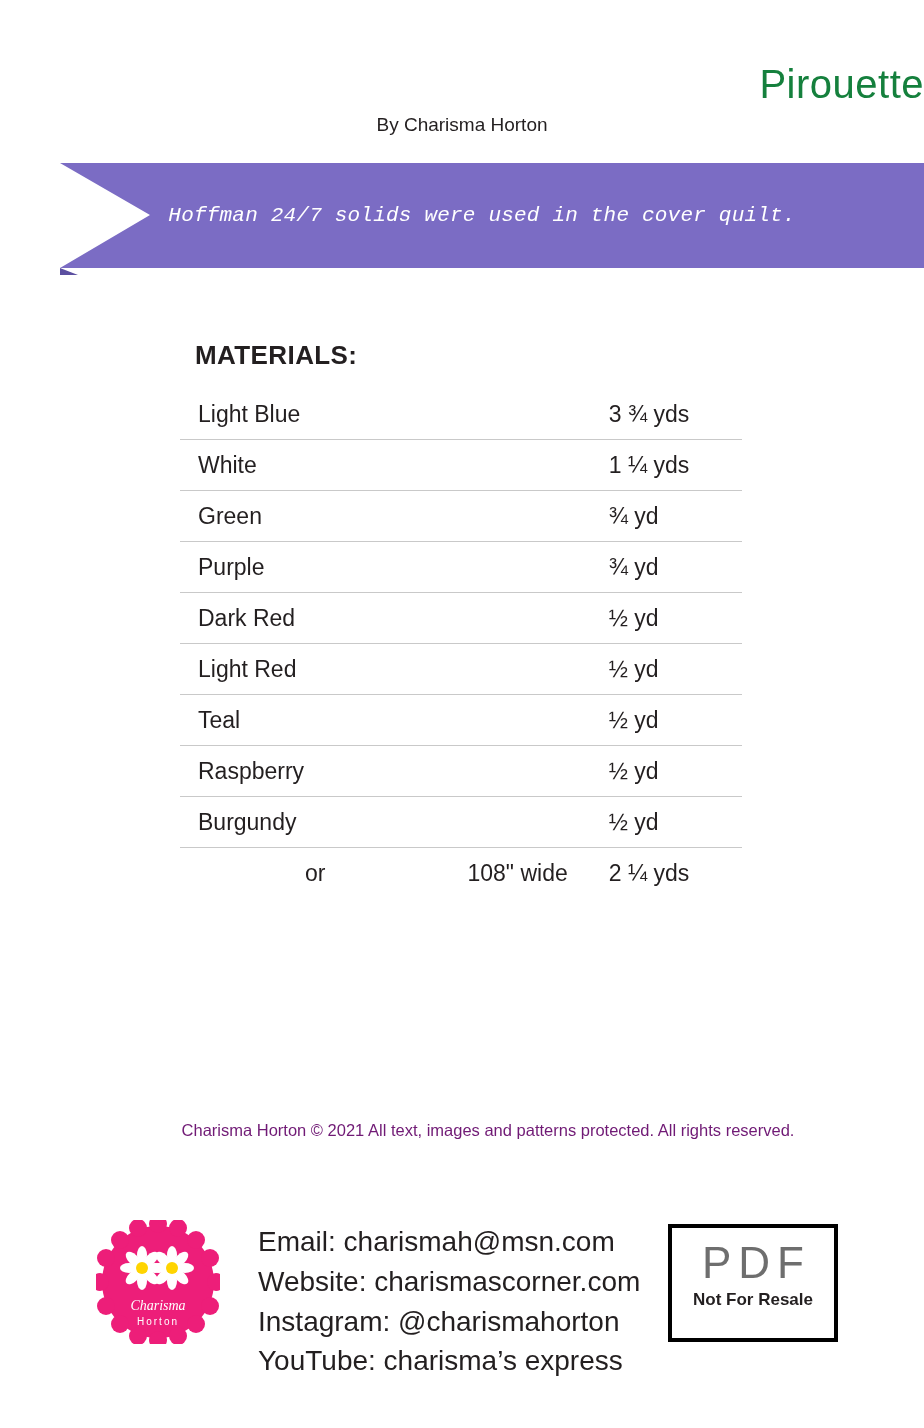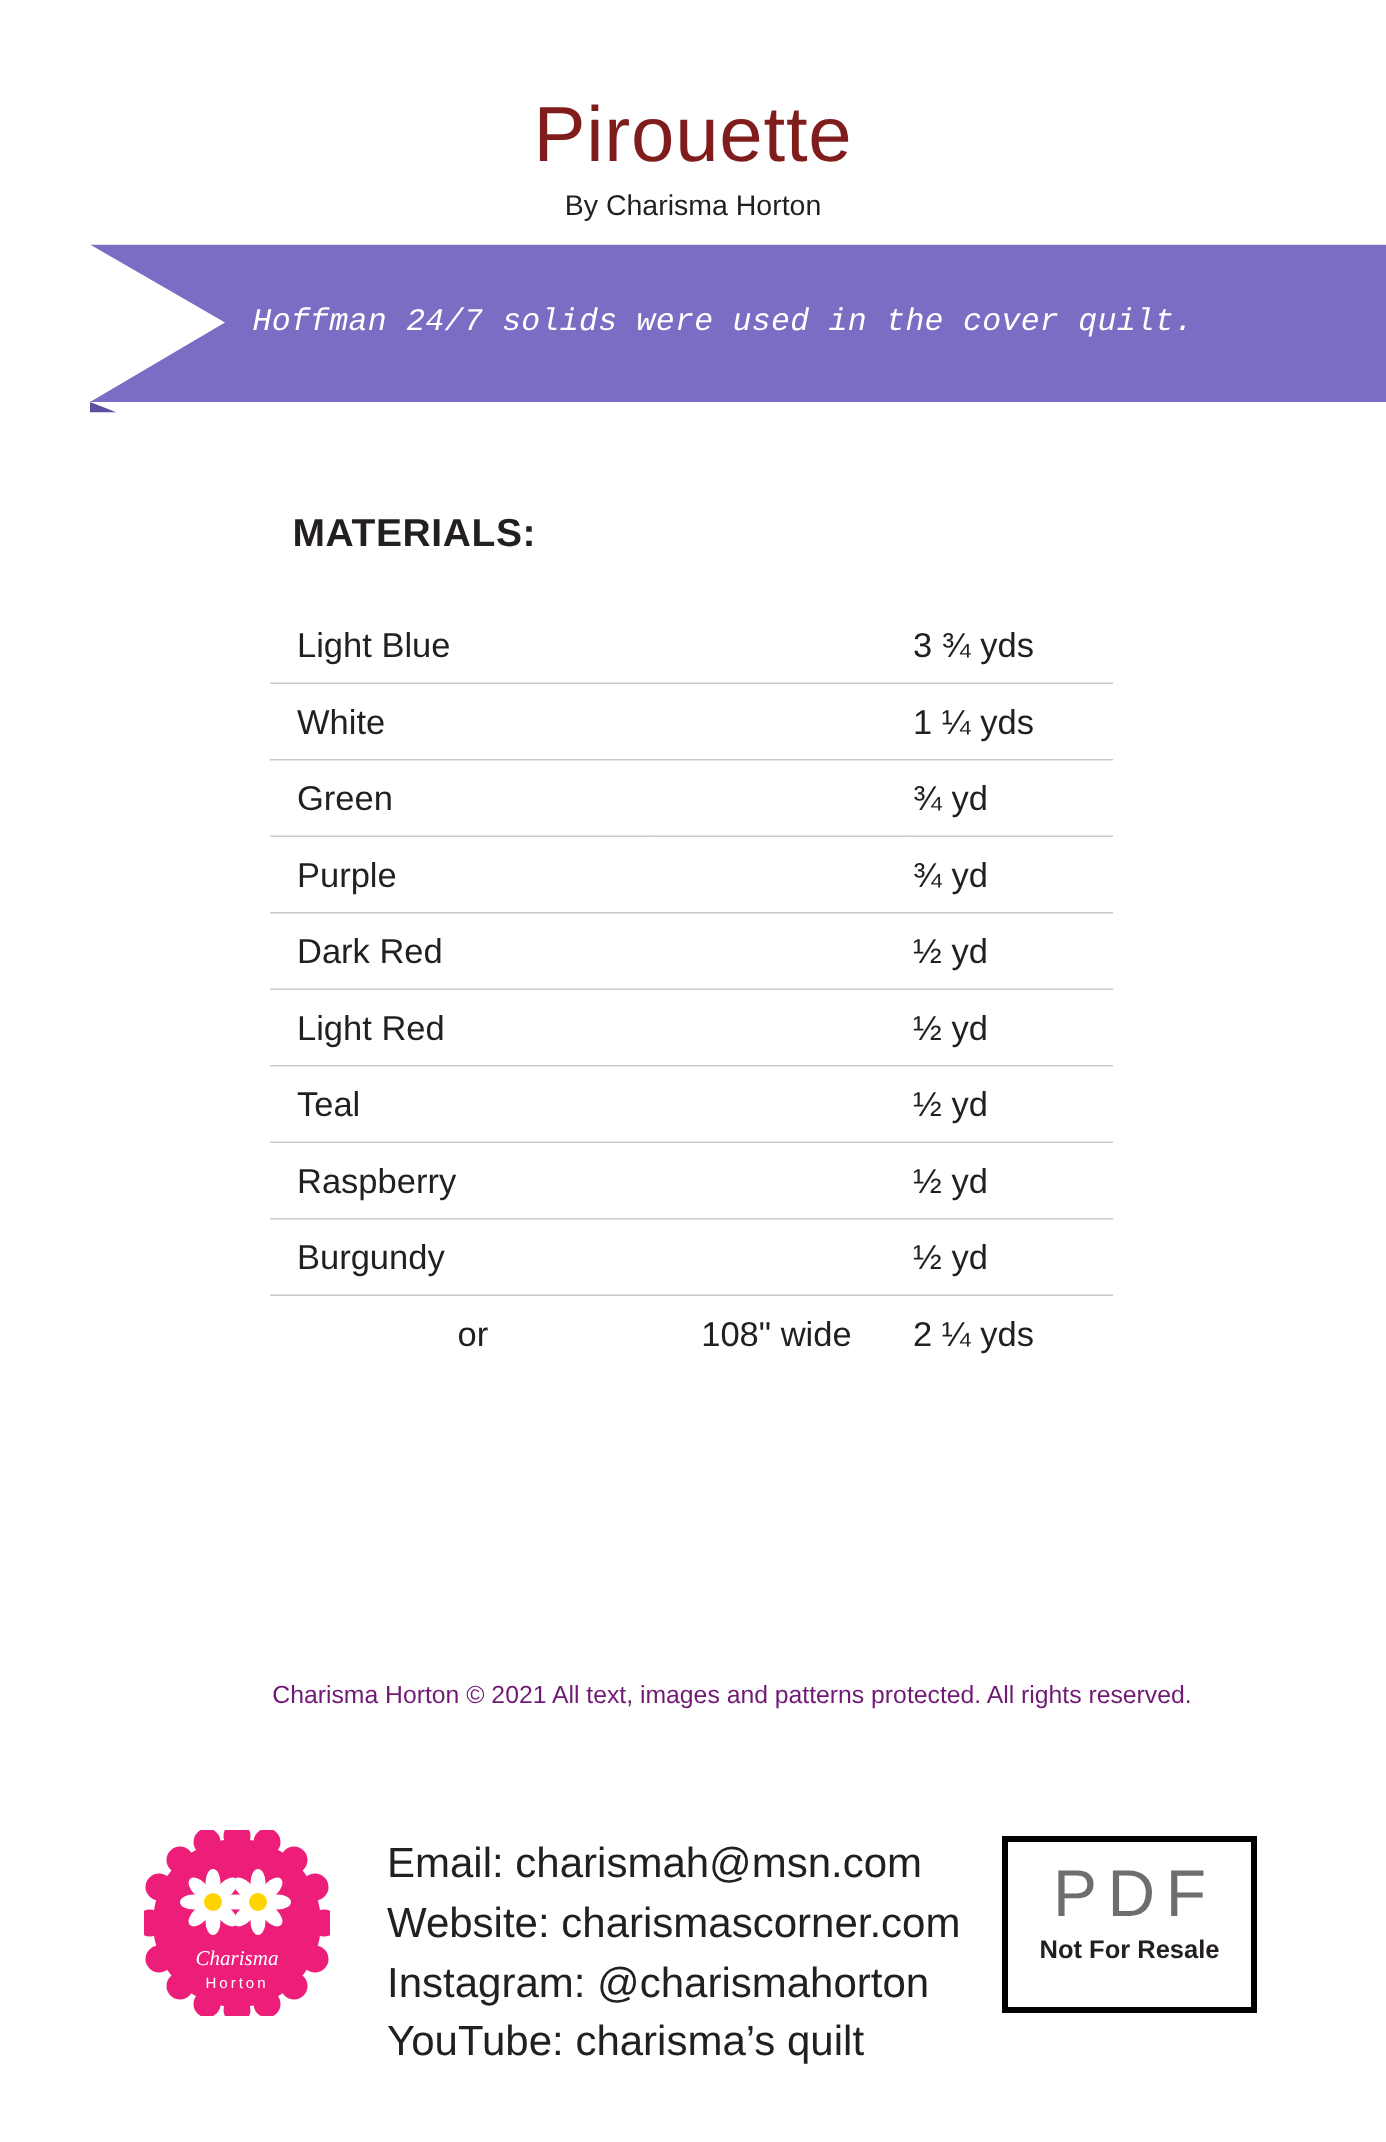--- a/index.html
+++ b/index.html
@@ -15,25 +15,26 @@
     position: relative;
     overflow: hidden;
   }
 
   
   .title-block {
     text-align: center;
     padding-top: 62px;
   }
   .doc-title {
-    font-size: 52px;
+    font-size: 40px;
     font-weight: 400;
     letter-spacing: 0.5px;
     line-height: 1.1;
-    color: #7f1d1d;
+    color: #15803d;
+    text-align: right;
   }
   .doc-subtitle {
     font-size: 19px;
     font-weight: 400;
     margin-top: 8px;
     color: #231f20;
   }
 
   
   .banner-wrap {
@@ -71,21 +72,21 @@
     position: absolute;
     top: 340px;
     left: 195px;
     font-size: 26px;
     font-weight: bold;
     letter-spacing: 0.4px;
   }
 
   .mat-table {
     position: absolute;
-    top: 405px;
+    top: 389px;
     left: 180px;
     width: 562px;
     border-collapse: collapse;
   }
   .mat-table td {
     font-size: 23px;
     font-weight: 400;
     padding: 12px 0 11px 0;
     border-bottom: 1px solid #c9c9c9;
     vertical-align: bottom;
@@ -304,21 +305,21 @@
       </g>
     </g>
     <text x="62" y="90" text-anchor="middle" fill="#ffffff" font-size="14" font-style="italic" font-family="Liberation Serif, serif">Charisma</text>
     <text x="62" y="105" text-anchor="middle" fill="#ffffff" font-size="10" letter-spacing="2" font-family="Liberation Sans, sans-serif">Horton</text>
   </svg>
 
   <div class="contact">
     <div>Email: charismah@msn.com</div>
     <div>Website: charismascorner.com</div>
     <div>Instagram: @charismahorton</div>
-    <div>YouTube: charisma’s quilt</div>
+    <div>YouTube: charisma’s express</div>
   </div>
 
   <div class="pdf-box">
     <div class="pdf-letters">PDF</div>
     <div class="pdf-sub">Not For Resale</div>
   </div>
 
 </div>
 
 </body></html>

